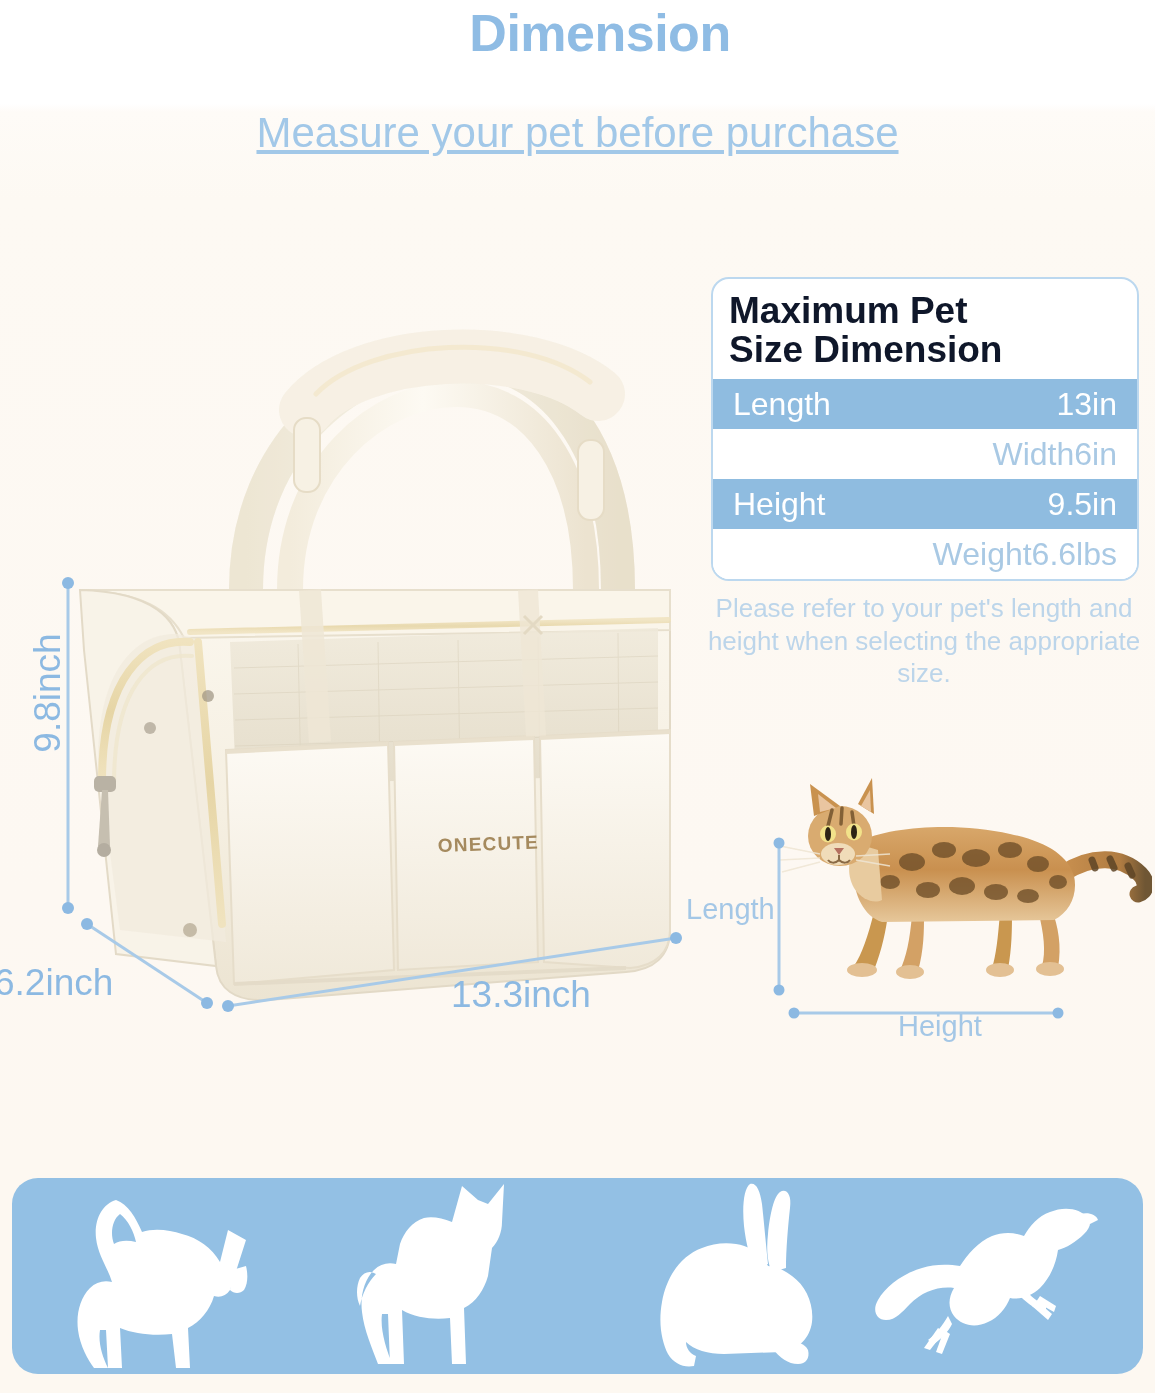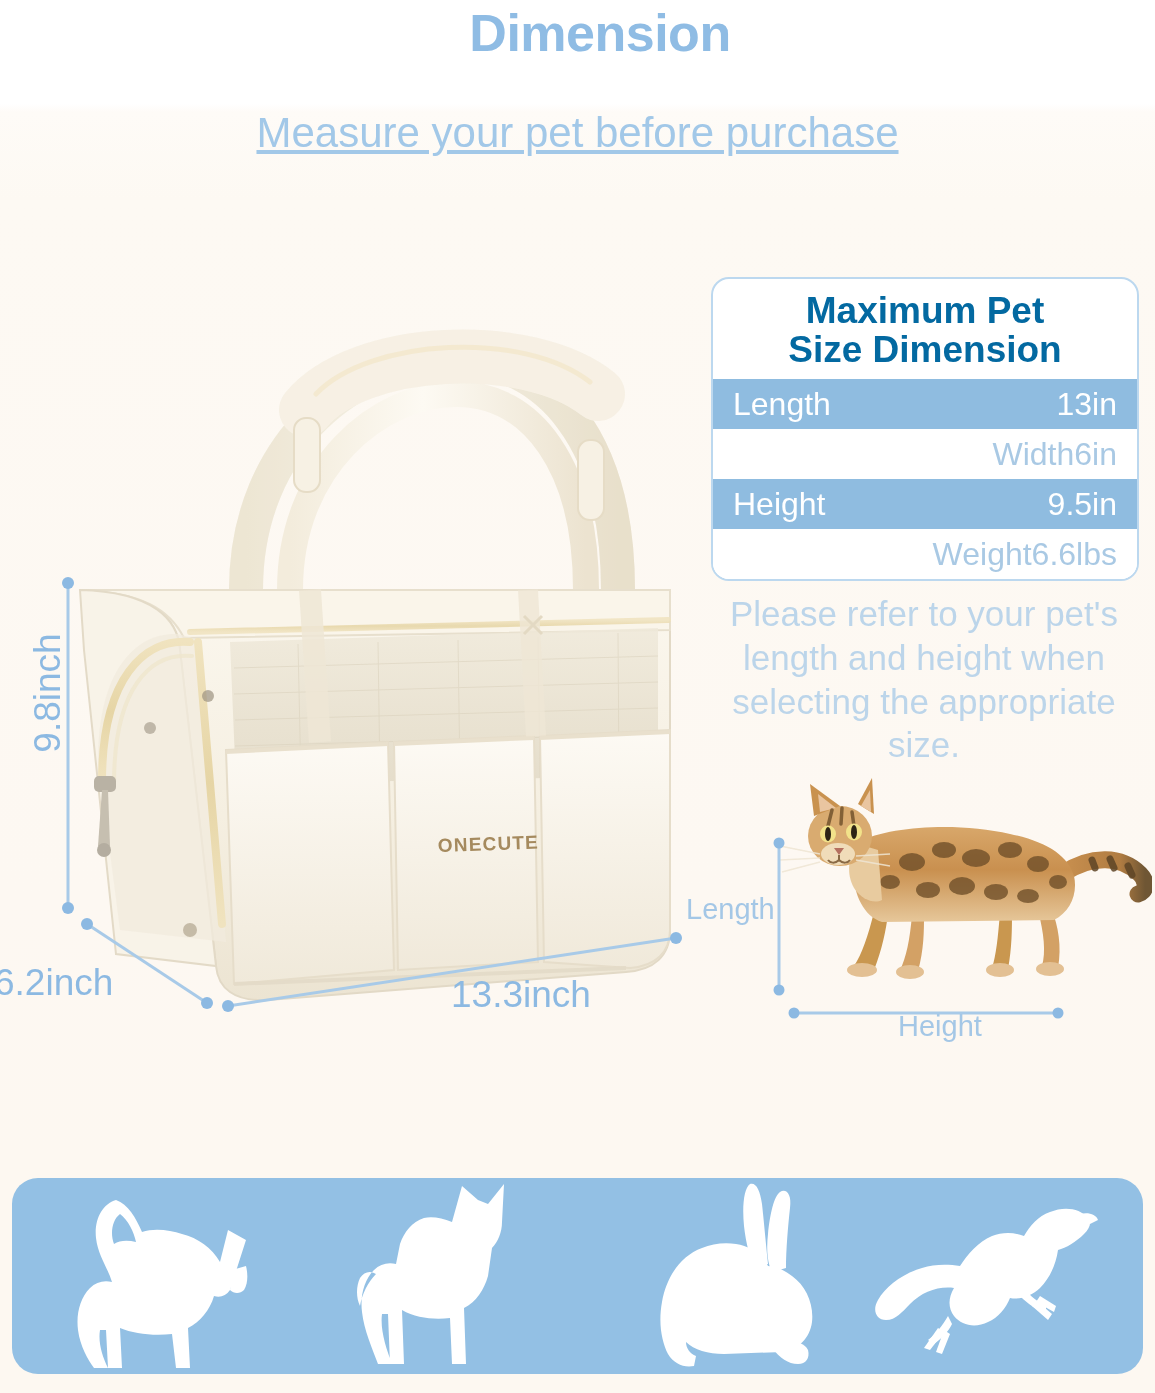--- a/index.html
+++ b/index.html
@@ -102,24 +102,23 @@
     left: 711px;
     top: 277px;
     width: 424px;
     border: 2px solid #bcd8ef;
     border-radius: 18px;
     background: #ffffff;
     overflow: hidden;
   }
   #spec-title {
     padding: 12px 16px 10px 16px;
-    text-align: center;
     font-size: 37px;
     font-weight: 700;
-    color: #0369a1;
+    color: #0f172a;
     line-height: 1.06;
   }
   .spec-row {
     display: flex;
     align-items: center;
     justify-content: space-between;
     height: 50px;
     padding: 0 20px;
     font-size: 32px;
     box-sizing: border-box;
@@ -135,21 +134,21 @@
   }
   .spec-key { text-align: left; }
   .spec-val { text-align: right; }
 
   #spec-note {
     position: absolute;
     left: 700px;
     top: 592px;
     width: 448px;
     text-align: center;
-    font-size: 35px;
+    font-size: 26px;
     line-height: 1.25;
     color: #bcd5ea;
   }
 
   
   #cat-figure {
     position: absolute;
     left: 762px;
     top: 770px;
     width: 390px;

